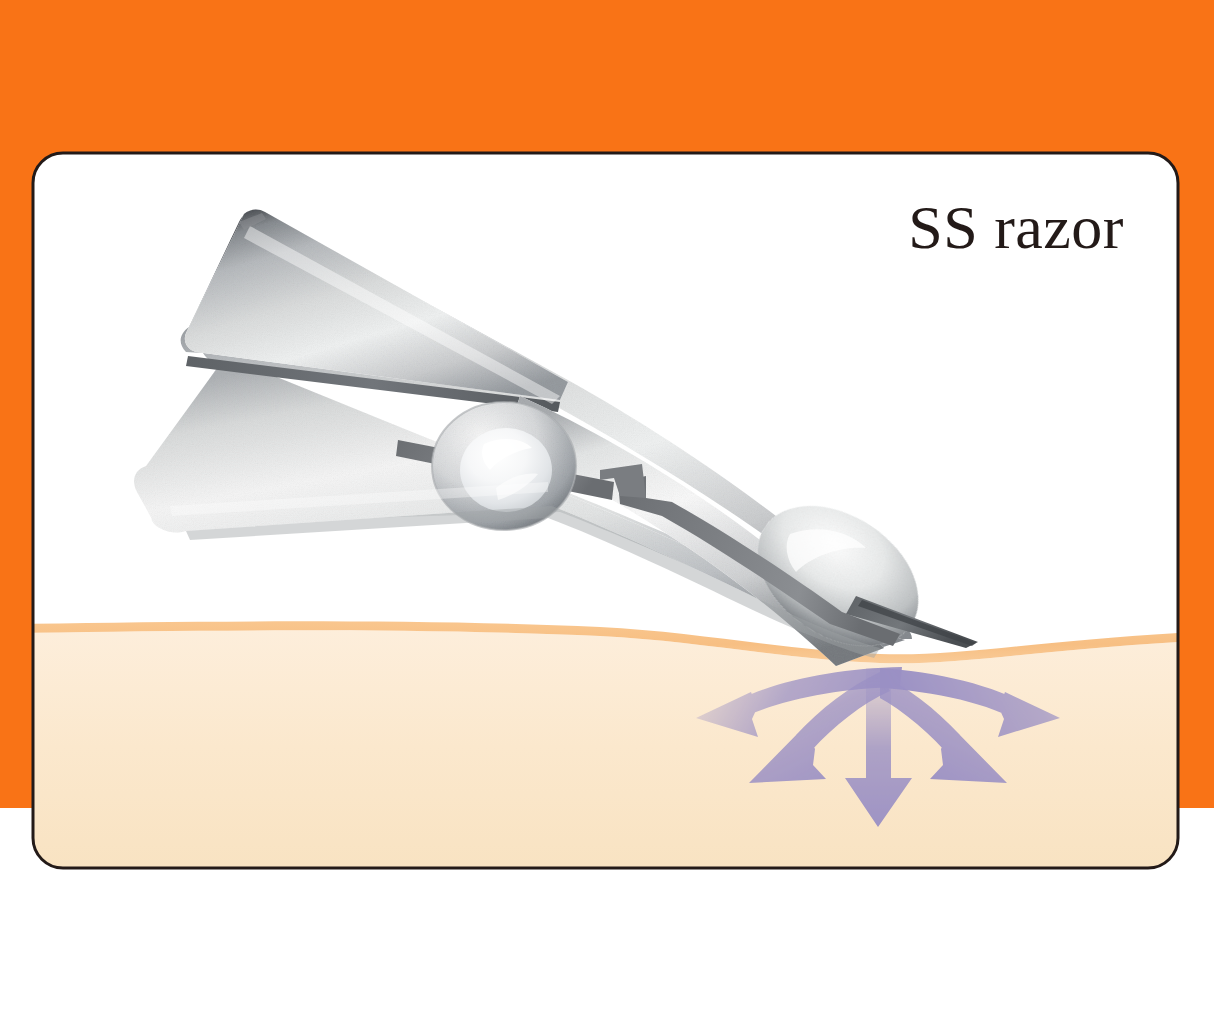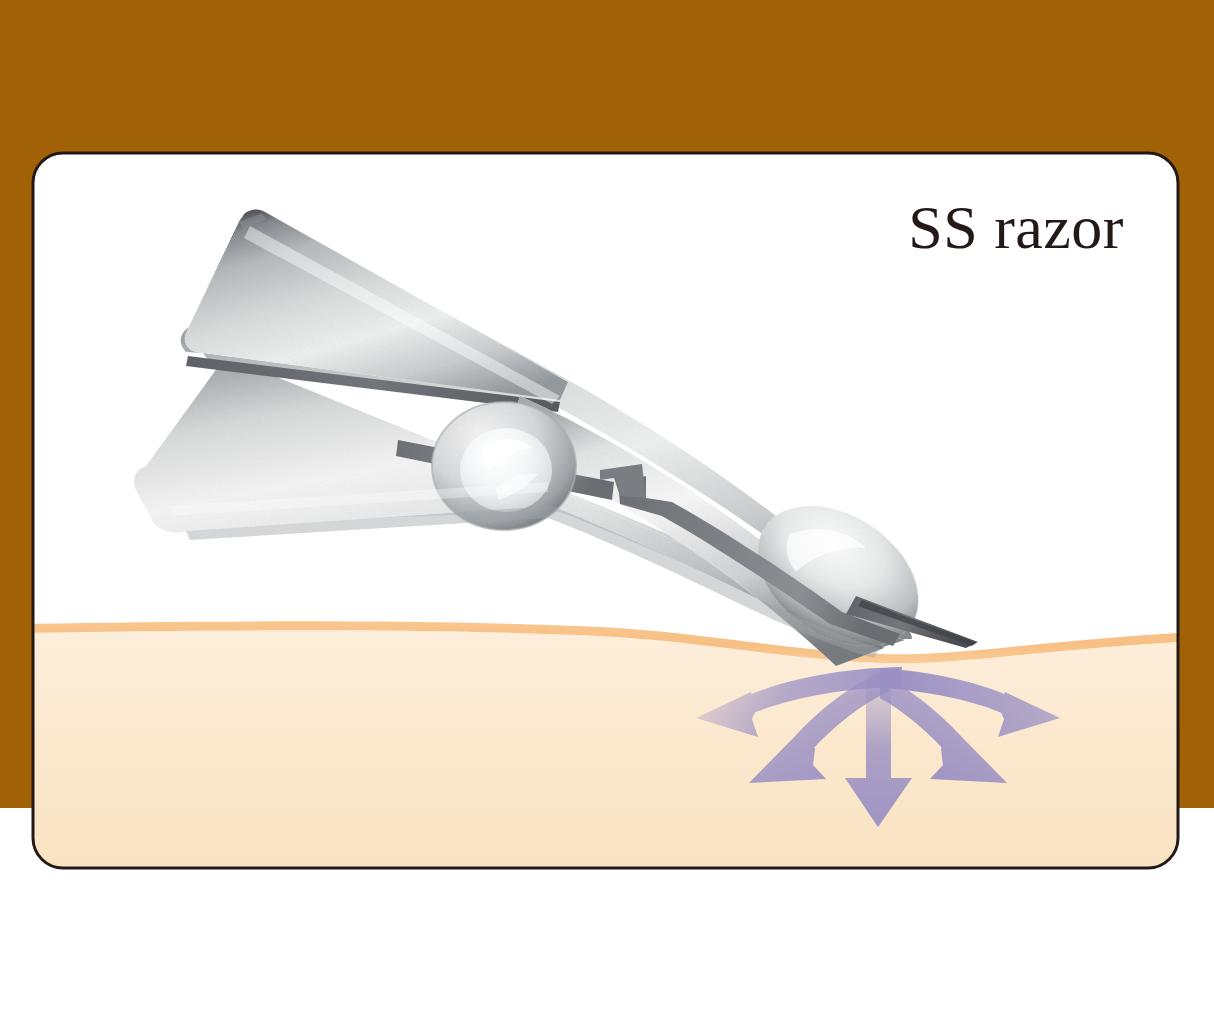--- a/index.html
+++ b/index.html
@@ -11,21 +11,21 @@
   body {
     width: 1214px;
     height: 1021px;
     font-family: "Liberation Sans", sans-serif;
     overflow: hidden;
   }
   #figure-root {
     position: relative;
     width: 1214px;
     height: 808px;
-    background: #a16207;
+    background: #f97316;
   }
   #figure-svg {
     position: absolute;
     left: 0;
     top: 0;
     width: 1214px;
     height: 1021px;
     display: block;
   }
   .label-text {

